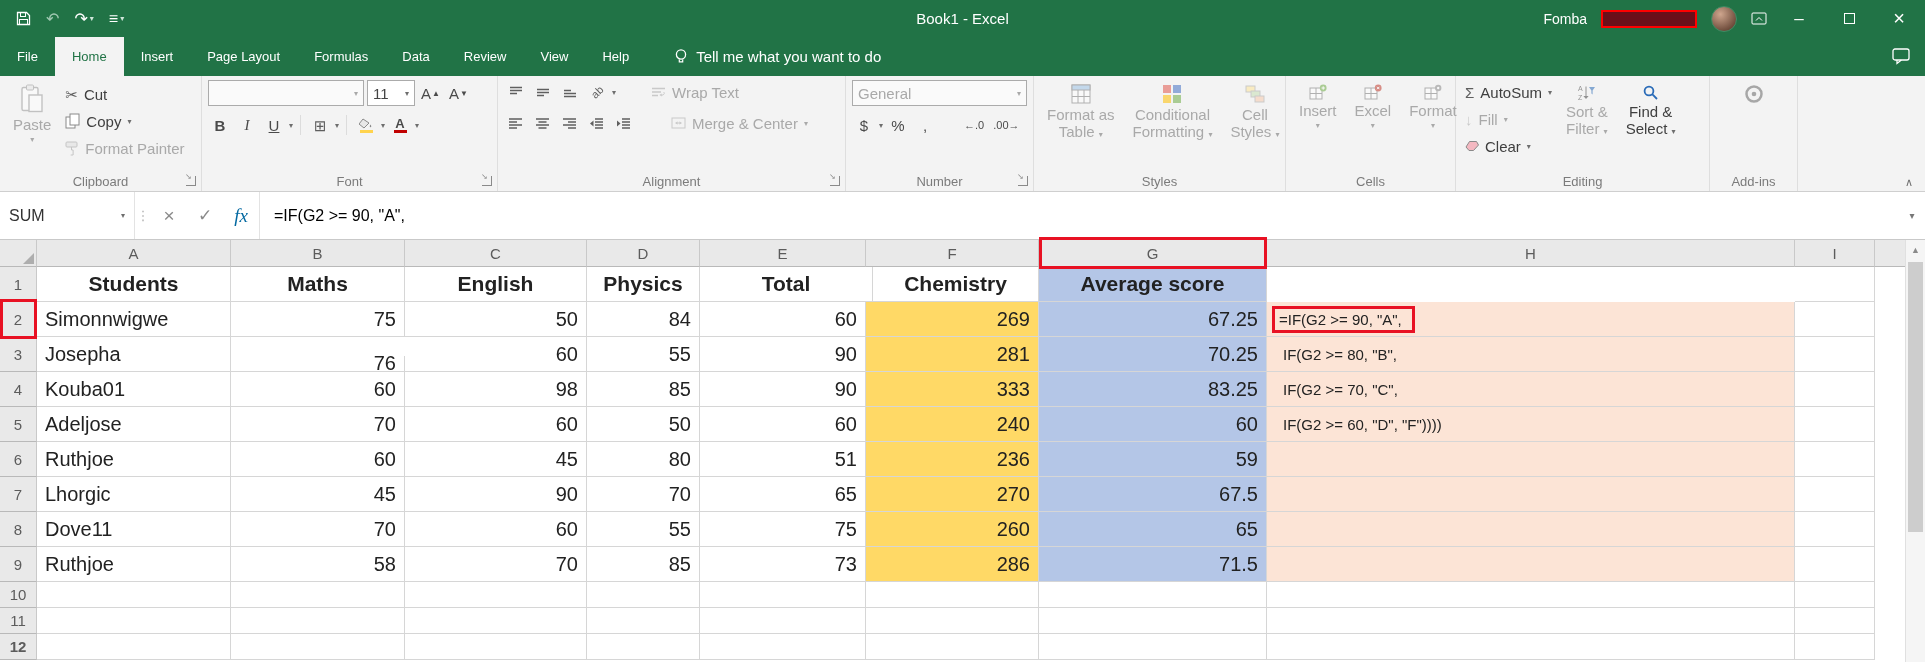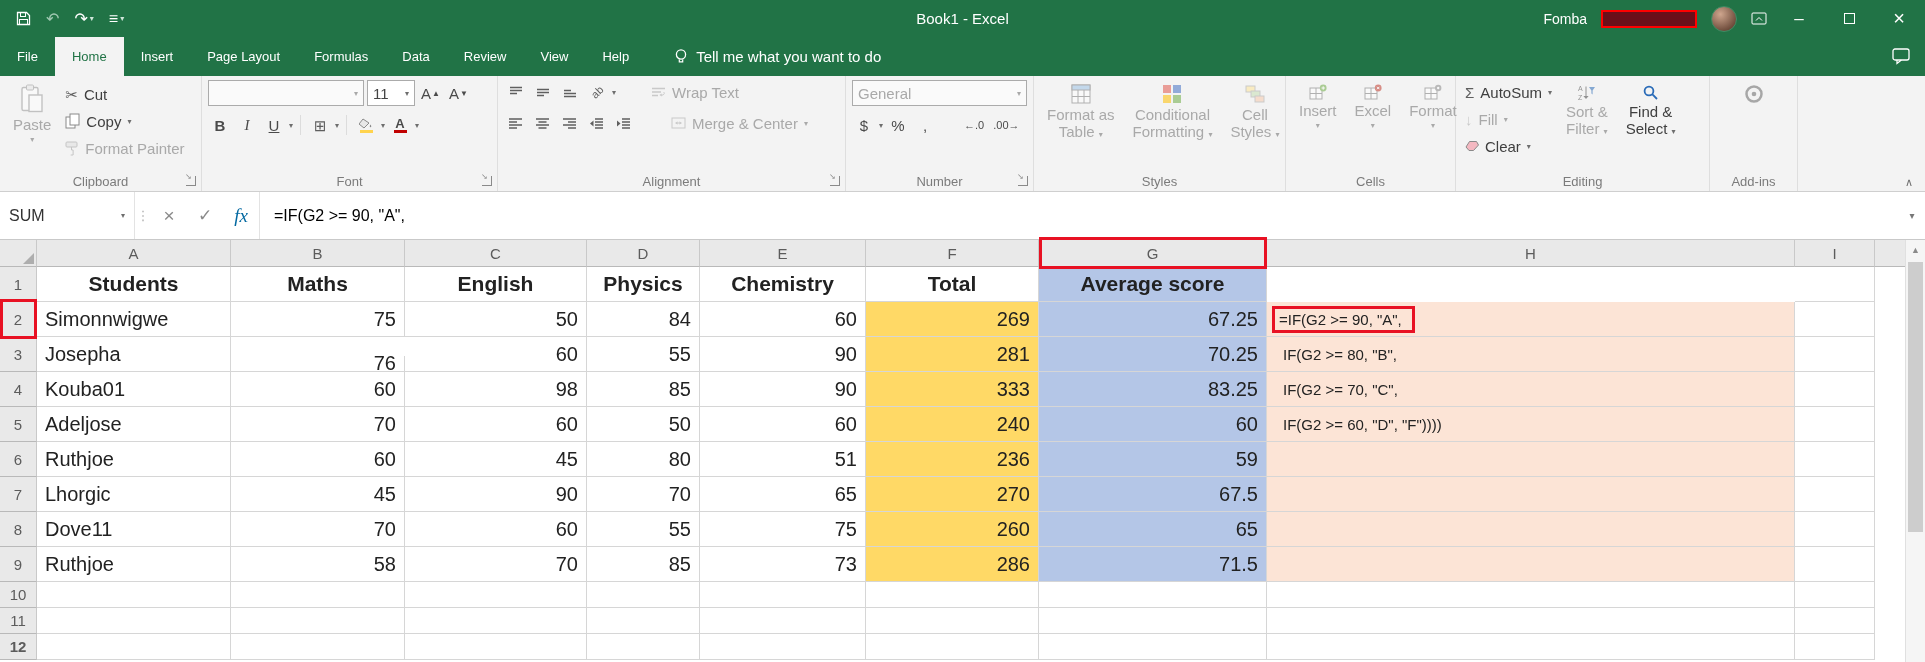--- a/index.html
+++ b/index.html
@@ -483,22 +483,22 @@
       <div class="gc gh" style="width: 528px;">H</div>
       <div class="gc gh" style="width: 80px;">I</div>
       <div class="gc gh" style="width: 30px; border-right: none;"></div>
     </div>
     <div class="gr" style="height: 35px;">
       <div class="gc gh" style="width: 37px;">1</div>
       <div class="gc tcell" style="width: 194px;">Students</div>
       <div class="gc tcell" style="width: 174px;">Maths</div>
       <div class="gc tcell" style="width: 182px;">English</div>
       <div class="gc tcell" style="width: 113px;">Physics</div>
+      <div class="gc tcell" style="width: 173px;">Total</div>
       <div class="gc tcell" style="width: 166px;">Chemistry</div>
-      <div class="gc tcell" style="width: 173px;">Total</div>
       <div class="gc tcell bg-blue" style="width: 228px;">Average score</div>
       <div class="gc tcell bg-peach" style="width: 528px; margin-top: 36px;">Grade</div>
       <div class="gc tcell" style="width: 80px;"></div>
       <div class="gc" style="width: 30px; border-right: none; border-bottom: none;"></div>
     </div>
     <div class="gr" style="height: 35px;">
       <div class="gc gh ann" style="width: 37px;">2</div>
       <div class="gc txt" style="width: 194px;">Simonnwigwe</div>
       <div class="gc num" style="width: 174px;">75</div>
       <div class="gc num" style="width: 182px;">50</div>

